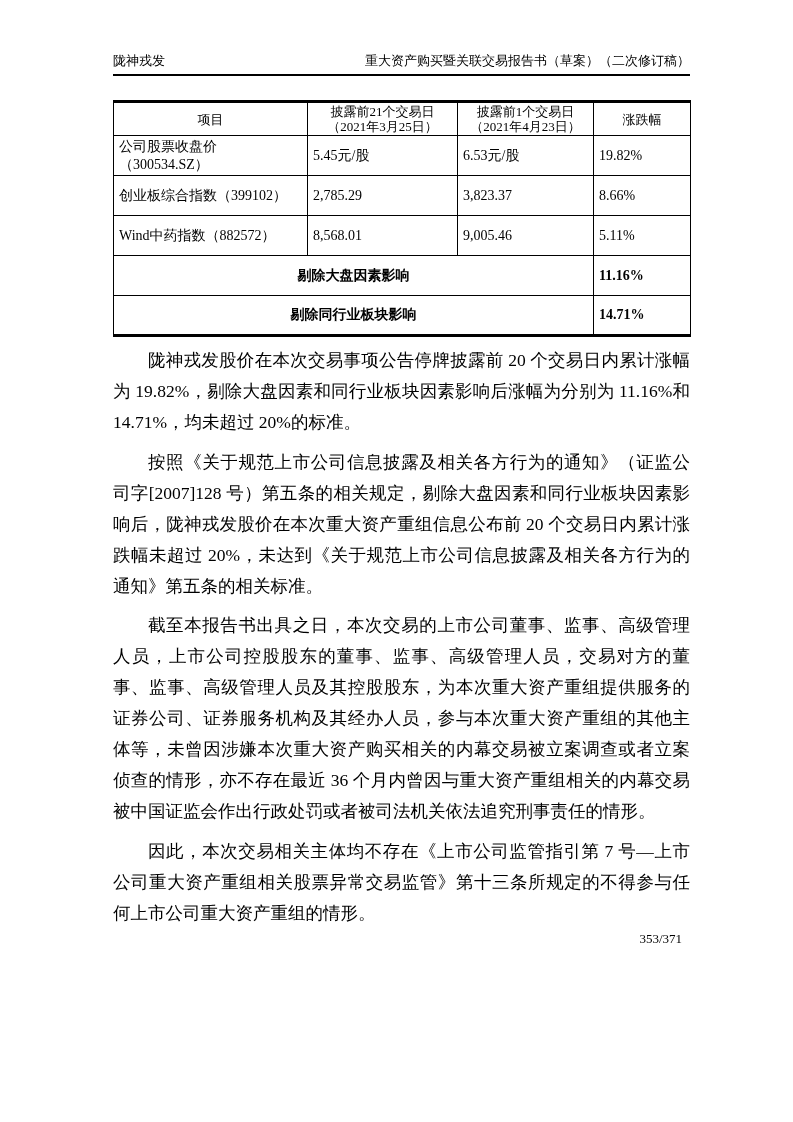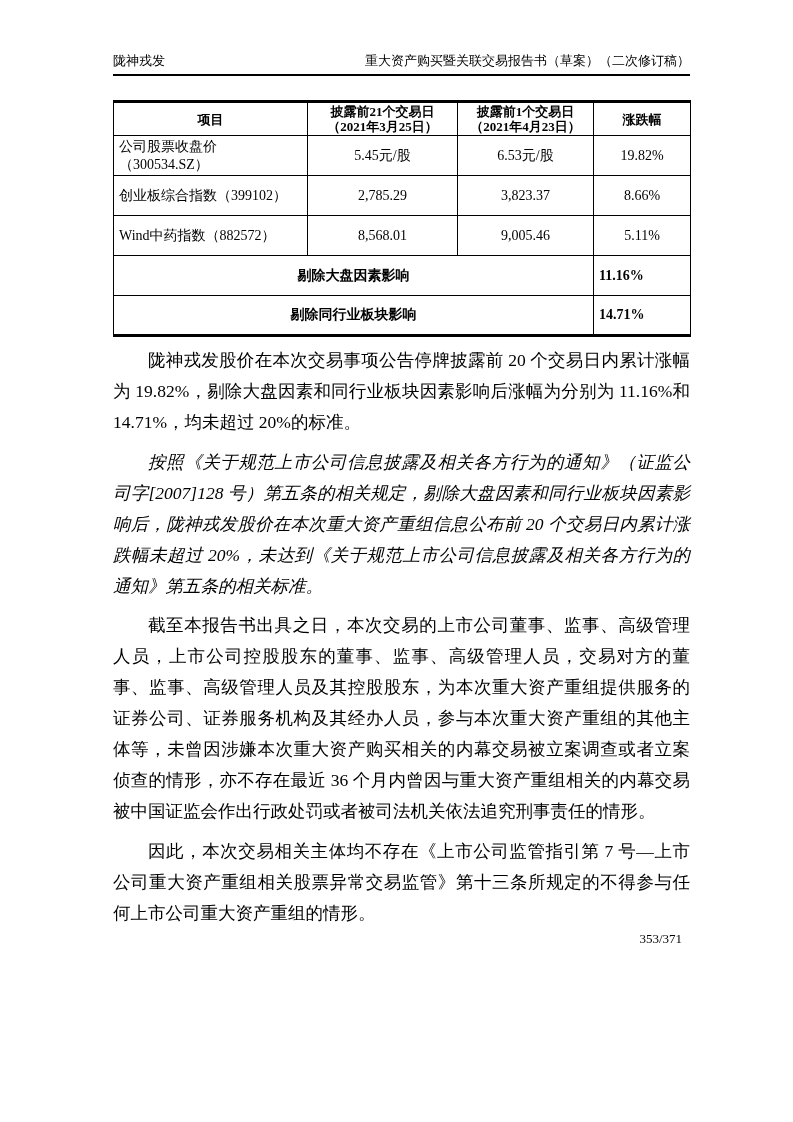--- a/index.html
+++ b/index.html
@@ -31,50 +31,50 @@
     border-collapse: collapse;
     margin-top: 24px;
     border-top: 3px solid #000;
     border-bottom: 3px solid #000;
   }
   table.cmp th, table.cmp td {
     border: 1px solid #000;
     overflow: hidden;
   }
   table.cmp th {
-    font-weight: bold;
+    font-weight: normal;
     font-size: 13px;
     line-height: 15px;
     text-align: center;
     vertical-align: middle;
     padding: 1px 2px;
     height: 31px;
   }
   .h-line { display: block; }
   table.cmp td {
     font-size: 14px;
     line-height: 18px;
     padding: 0 5px;
     height: 40px;
     vertical-align: middle;
   }
   td.cell-label { text-align: left; }
-  td.cell-num   { text-align: center; }
+  td.cell-num   { text-align: left; }
   td.sum-label  { text-align: center; font-weight: bold; height: 22px; font-size: 14px; }
   td.sum-value  { text-align: left;  font-weight: bold; height: 22px; }
   
   .para {
     width: 577px;
     font-size: 17.5px;
     line-height: 31px;
     text-align: justify;
     text-indent: 35px;
     margin: 8px 0 0 0;
   }
-  .para.p2 { margin-top: 9px; font-style: italic; }
+  .para.p2 { margin-top: 9px; }
   .para.p4 { margin-top: 9px; }
   .section-heading {
     width: 577px;
     font-family: "Liberation Sans", "DejaVu Sans", sans-serif;
     font-weight: bold;
     font-size: 21.5px;
     line-height: 41px;
     text-align: justify;
     margin: 15px 0 0 0;
   }

